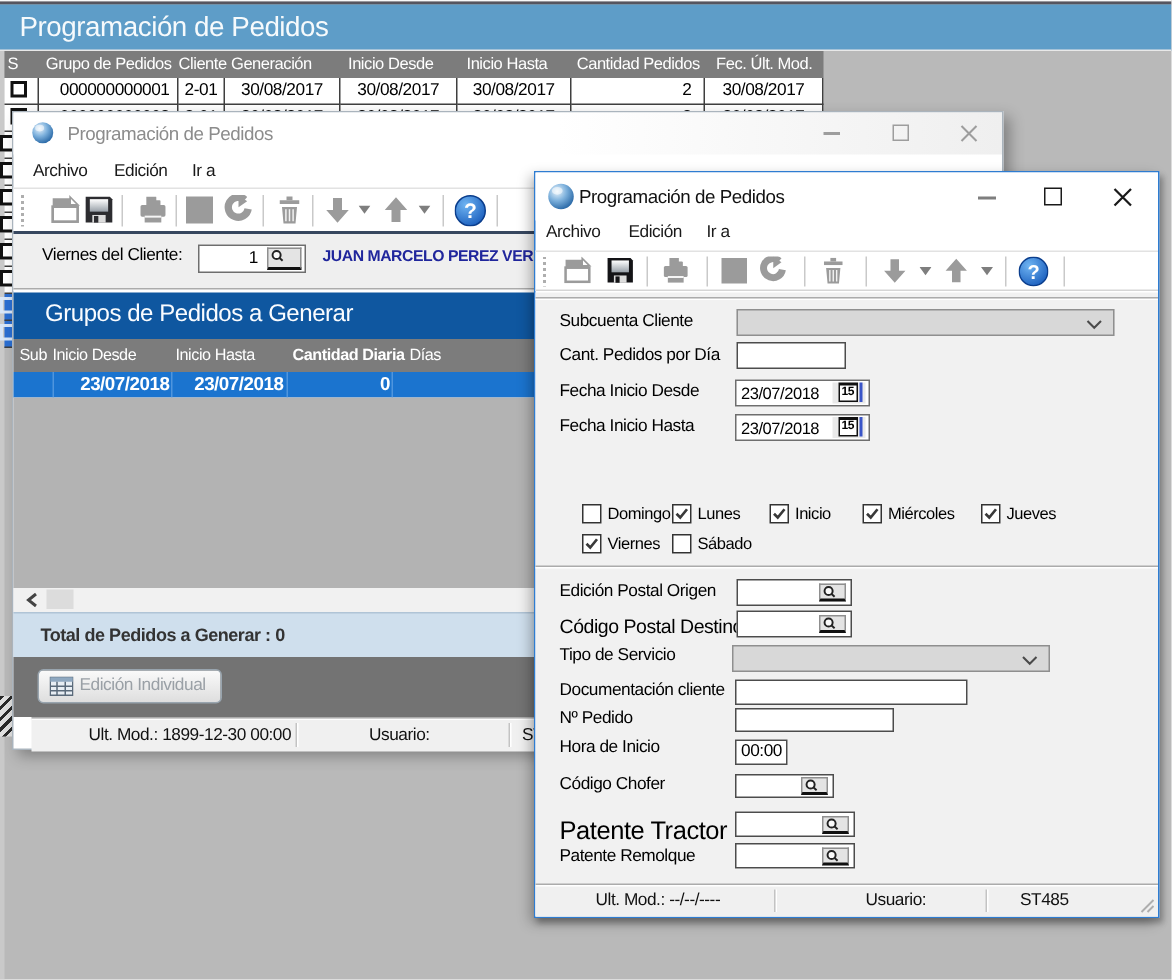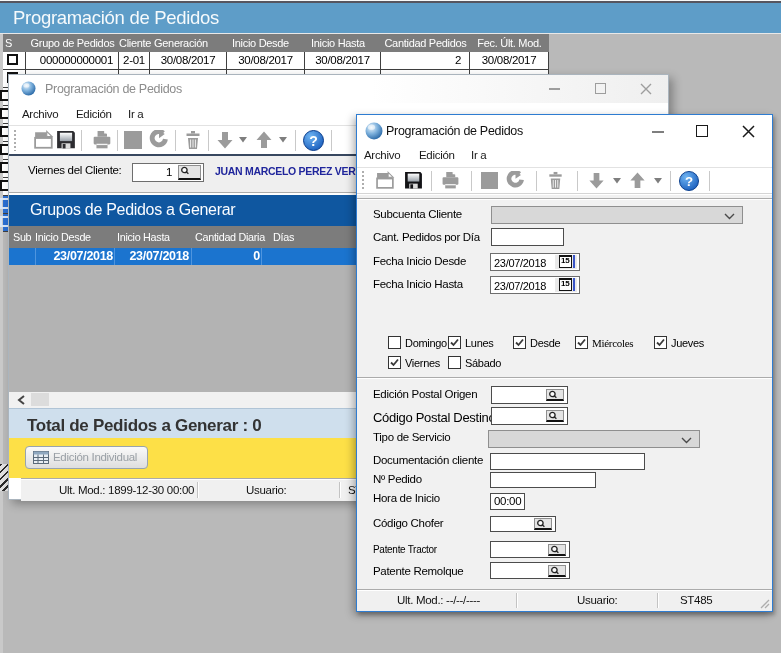--- a/index.html
+++ b/index.html
@@ -302,43 +302,43 @@
     <span class="abs" style="left:206px; top:9px; font-size:10.5px; font-weight:bold; color:#20269c;">JUAN MARCELO PEREZ VERDUGO</span>
   </div>
   <div class="groove" style="left:0; top:117px; width:661px;"></div>
   <div class="abs navy" style="left:0; top:120px; width:661px; height:31px;">
     <span class="abs" style="left:21px; top:6px; font-size:16px;">Grupos de Pedidos a Generar</span>
   </div>
   <div class="abs" style="left:0; top:151px; width:661px; height:22px; background:#7c7c7c; color:#fff; font-size:10.8px;">
     <span class="abs" style="left:4px; top:5px;">Sub</span>
       <span class="abs" style="left:26px; top:5px;">Inicio Desde</span>
       <span class="abs" style="left:108px; top:5px;">Inicio Hasta</span>
-      <span class="abs" style="left:186px; top:5px;">Cantidad Diaria</span>
+      <span class="abs" style="left:186px; top:5px;font-weight:bold;">Cantidad Diaria</span>
       <span class="abs" style="left:264px; top:5px;">Días</span>
   </div>
   <div class="abs" style="left:0; top:173px; width:661px; height:17px; background:#1b74cf; color:#fff; font-weight:bold; font-size:12.5px;">
     <div class="abs" style="left:27px; top:0; width:77px; text-align:right; line-height:17px;">23/07/2018</div>
     <div class="abs" style="left:104px; top:0; width:76px; text-align:right; line-height:17px;">23/07/2018</div>
     <div class="abs" style="left:182px; top:0; width:69px; text-align:right; line-height:17px;">0</div>
     <div class="abs" style="left:26px; top:0; width:1px; height:17px; background:#4f95de;"></div>
     <div class="abs" style="left:105px; top:0; width:1px; height:17px; background:#4f95de;"></div>
     <div class="abs" style="left:182px; top:0; width:1px; height:17px; background:#4f95de;"></div>
     <div class="abs" style="left:252px; top:0; width:1px; height:17px; background:#4f95de;"></div>
   </div>
   <div class="abs" style="left:0; top:190px; width:661px; height:127px; background:#b3b3b3;"></div>
   <div class="abs" style="left:0; top:317px; width:661px; height:16px; background:#f1f1f1;">
     <svg class="abs" style="left:8px; top:3px;" width="9" height="10" viewBox="0 0 9 10">
         <path d="M7 1 L2 5 L7 9" fill="none" stroke="#444" stroke-width="2"></path>
       </svg>
     <div class="abs" style="left:22px; top:1px; width:18px; height:13px; background:#dcdcdc;"></div>
   </div>
   <div class="abs" style="left:0; top:333px; width:661px; height:30px; background:#cfdfed; border-top:1px solid #b0c4d6;">
-    <span class="abs" style="left:18px; top:7px; font-size:17px; font-weight:bold; color:#333;">Total de Pedidos a Generar : 0</span>
-  </div>
-  <div class="abs" style="left:0; top:363px; width:661px; height:40px; background:#fde047;">
+    <span class="abs" style="left:18px; top:7px; font-size:12px; font-weight:bold; color:#333;">Total de Pedidos a Generar : 0</span>
+  </div>
+  <div class="abs" style="left:0; top:363px; width:661px; height:40px; background:#737373;">
     <div class="abs" style="left:16px; top:8px; width:123px; height:23px; background:linear-gradient(#fafafa,#dedede); border:1px solid #98a4ae; border-radius:4px;">
       <svg class="abs" style="left:7px; top:4px;" width="16" height="13" viewBox="0 0 16 13">
           <rect x="0.5" y="0.5" width="15" height="12" fill="#e8eef4" stroke="#5a6a7a"></rect>
           <rect x="0.5" y="0.5" width="15" height="3" fill="#8fa8c0"></rect>
           <path d="M0.5 6.5 h15 M0.5 9.5 h15 M5 3.5 v9 M10.5 3.5 v9" stroke="#5a6a7a" stroke-width="1"></path>
         </svg>
       <span class="abs" style="left:27px; top:4px; font-size:11.5px; color:#9aa0a6;">Edición Individual</span>
     </div>
   </div>
   <div class="statusbar" style="left:12px; top:403px; width:661px; height:23px;">
@@ -471,25 +471,25 @@
 
   <div class="ck" style="left:31px; top:221px;"></div>
     <span class="cklab" style="left:48px; top:222px;">Domingo</span>
   <div class="ck" style="left:91px; top:221px;"><svg width="11" height="11" viewBox="0 0 11 11">
         <path d="M2 5.5 L4.5 8 L9 2.5" fill="none" stroke="#3a3a3a" stroke-width="1.8"></path>
       </svg></div>
     <span class="cklab" style="left:108px; top:222px;">Lunes</span>
   <div class="ck" style="left:156px; top:221px;"><svg width="11" height="11" viewBox="0 0 11 11">
         <path d="M2 5.5 L4.5 8 L9 2.5" fill="none" stroke="#3a3a3a" stroke-width="1.8"></path>
       </svg></div>
-    <span class="cklab" style="left:173px; top:222px;">Desde</span>
+    <span class="cklab" style="left:173px; top:222px;">Inicio</span>
   <div class="ck" style="left:218px; top:221px;"><svg width="11" height="11" viewBox="0 0 11 11">
         <path d="M2 5.5 L4.5 8 L9 2.5" fill="none" stroke="#3a3a3a" stroke-width="1.8"></path>
       </svg></div>
-    <span class="cklab" style="left:235px; top:222px;font-family:Liberation Serif, serif;">Miércoles</span>
+    <span class="cklab" style="left:235px; top:222px;">Miércoles</span>
   <div class="ck" style="left:297px; top:221px;"><svg width="11" height="11" viewBox="0 0 11 11">
         <path d="M2 5.5 L4.5 8 L9 2.5" fill="none" stroke="#3a3a3a" stroke-width="1.8"></path>
       </svg></div>
     <span class="cklab" style="left:314px; top:222px;">Jueves</span>
   <div class="ck" style="left:31px; top:241px;"><svg width="11" height="11" viewBox="0 0 11 11">
         <path d="M2 5.5 L4.5 8 L9 2.5" fill="none" stroke="#3a3a3a" stroke-width="1.8"></path>
       </svg></div>
     <span class="cklab" style="left:48px; top:242px;">Viernes</span>
   <div class="ck" style="left:91px; top:241px;"></div>
     <span class="cklab" style="left:108px; top:242px;">Sábado</span>
@@ -529,21 +529,21 @@
     </div>
   <span class="abs" style="left:16px; top:402px; font-size:11.5px;">Código Chofer</span>
   <div class="field" style="left:133px; top:401px; width:66px; height:16px;">
     <div class="lookupbtn" style="right:3px; top:1px; width:18px; height:12px;">
         <svg width="12" height="10" viewBox="0 0 12 10" style="position:absolute;left:1px;top:0;">
           <circle cx="4.4" cy="4" r="2.7" fill="#fafafa" stroke="#222" stroke-width="1.3"></circle>
           <path d="M6.4 6 L8.4 7.8" stroke="#222" stroke-width="1.3"></path>
         </svg>
       </div>
   </div>
-  <span class="abs" style="left:16px; top:429px; font-size:10px;">Patente Tractor</span>
+  <span class="abs" style="left:16px; top:429px; font-size:17px;">Patente Tractor</span>
   <div class="field" style="left:133px; top:426px; width:80px; height:17px;">
     <div class="lookupbtn" style="right:3px; top:2px; width:18px; height:12px;">
         <svg width="12" height="10" viewBox="0 0 12 10" style="position:absolute;left:1px;top:0;">
           <circle cx="4.4" cy="4" r="2.7" fill="#fafafa" stroke="#222" stroke-width="1.3"></circle>
           <path d="M6.4 6 L8.4 7.8" stroke="#222" stroke-width="1.3"></path>
         </svg>
       </div>
   </div>
   <span class="abs" style="left:16px; top:450px; font-size:11.5px;">Patente Remolque</span>
   <div class="field" style="left:133px; top:447px; width:80px; height:17px;">

